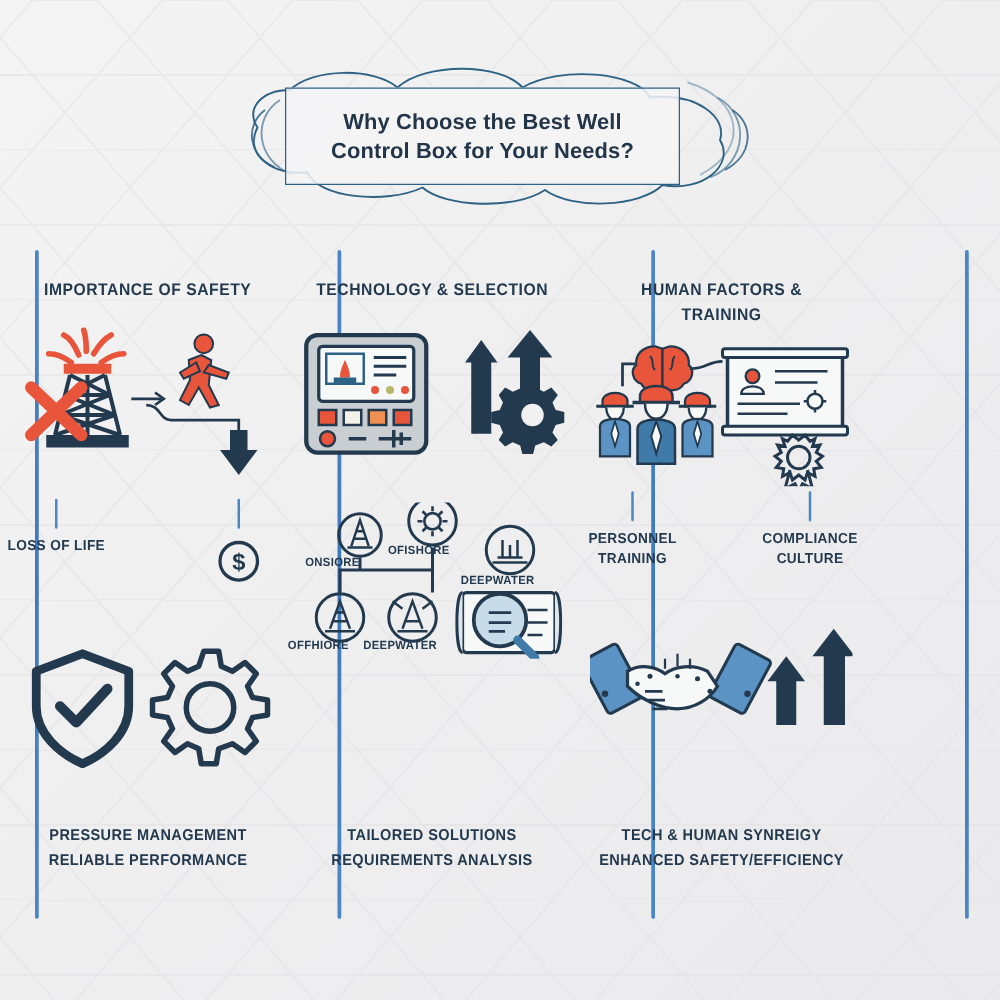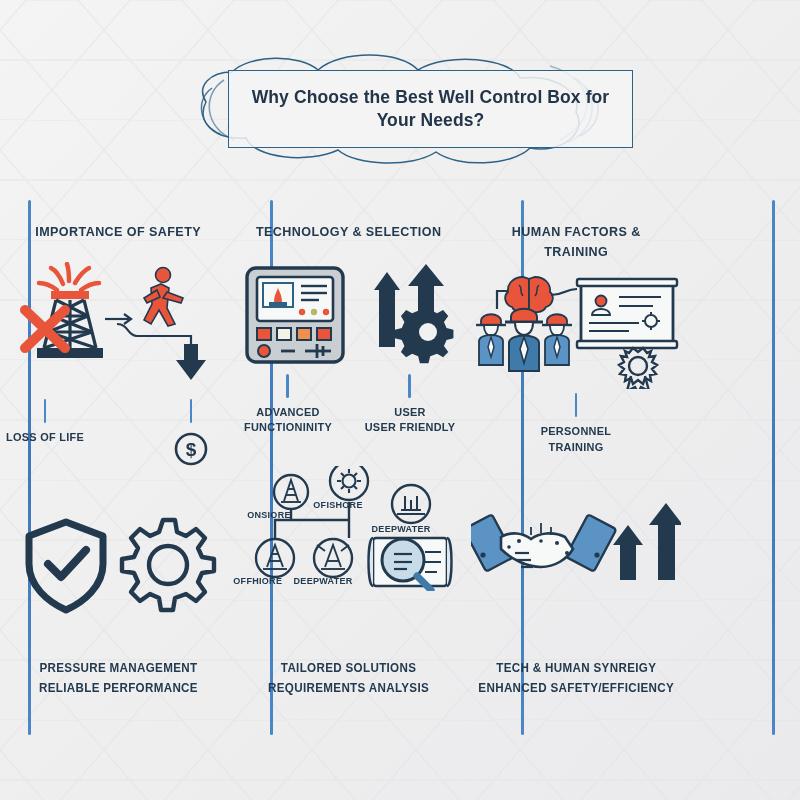--- a/index.html
+++ b/index.html
@@ -22,21 +22,21 @@
     pointer-events: none;
   }
 
   
   #title-wrap {
     position: absolute; left: 0; top: 48px; width: 800px; height: 120px;
   }
   #title-cloud { position: absolute; left: 190px; top: 0; }
   #title-box {
     position: absolute; left: 228px; top: 22px;
-    width: 405px; height: 78px;
+    width: 316px; height: 78px;
     border: 1.6px solid #2e6285;
     background: rgba(245,245,246,.85);
     display: flex; align-items: center; justify-content: center;
   }
   #title-text {
     font-size: 17.5px; font-weight: 700; color: #233549;
     text-align: center; line-height: 1.32; letter-spacing: .1px;
     padding: 0 14px;
   }
 
@@ -255,36 +255,20 @@
           <path d="M167 24 L203 24 L185 2 Z"></path>
           <rect x="177" y="23" width="16" height="32"></rect>
           <path d="M180 52 L192 52 L194 60 L200 63 L207 59 L213 66 L208 73 L211 80 L219 82 L219 92
                    L211 94 L208 101 L213 108 L207 114 L200 110 L192 113 L190 121 L180 121 L178 113
                    L171 110 L164 114 L158 108 L162 101 L159 94 L151 92 L151 82 L159 80 L162 73
                    L158 66 L164 59 L171 63 L178 60 Z" transform="translate(0,-8) scale(.86) translate(28,6)"></path>
           <circle cx="187" cy="70" r="9" fill="#f1f1f2"></circle>
         </g>
       </svg>
 
-      <div style="display:flex;justify-content:center;gap:26px;width:100%;margin-top:2px">
-        <div style="width:96px">
-          <div class="tick"></div>
-          <div class="mini-label">
-            <div>ADVANCED</div>
-            <div>FUNCTIONINITY</div>
-          </div>
-        </div>
-        <div style="width:96px">
-          <div class="tick"></div>
-          <div class="mini-label">
-            <div>USER</div>
-            <div>USER FRIENDLY</div>
-          </div>
-        </div>
-      </div>
 
       <svg class="art" width="220" height="125" viewBox="0 0 220 125" style="margin-top:30px">
         <g fill="none" stroke="#22394e" stroke-width="2.4">
           <circle cx="52" cy="26" r="17"></circle>
           <g stroke-width="1.9">
             <path d="M45 35 L52 14 L59 35"></path>
               <path d="M47 29 L57 29"></path>
               <path d="M49 23 L55 23"></path>
             <path d="M42 36 L62 36"></path>
           </g>
@@ -426,20 +410,27 @@
       </svg>
 
       <div style="display:flex;justify-content:center;gap:42px;width:100%;margin-top:4px">
         <div style="width:100px">
           <div class="tick"></div>
           <div class="mini-label">
             <div>PERSONNEL</div>
             <div>TRAINING</div>
           </div>
         </div>
+        <div style="width:100px">
+          <div class="tick"></div>
+          <div class="mini-label">
+            <div>COMPLIANCE</div>
+            <div>CULTURE</div>
+          </div>
+        </div>
       </div>
 
       <svg class="art" width="210" height="95" viewBox="0 0 210 95" style="margin-top:42px">
 
         <g>
           <rect x="2" y="22" width="32" height="48" rx="3" fill="#5a93c4" stroke="#22394e" stroke-width="2.4" transform="rotate(-28 18 46)"></rect>
           <circle cx="12" cy="58" r="2.6" fill="#22394e"></circle>
           <rect x="104" y="22" width="32" height="48" rx="3" fill="#5a93c4" stroke="#22394e" stroke-width="2.4" transform="rotate(28 120 46)"></rect>
           <circle cx="126" cy="58" r="2.6" fill="#22394e"></circle>
           <path d="M30 40 C40 34, 52 36, 60 42 C68 36, 82 34, 94 40 L102 52

